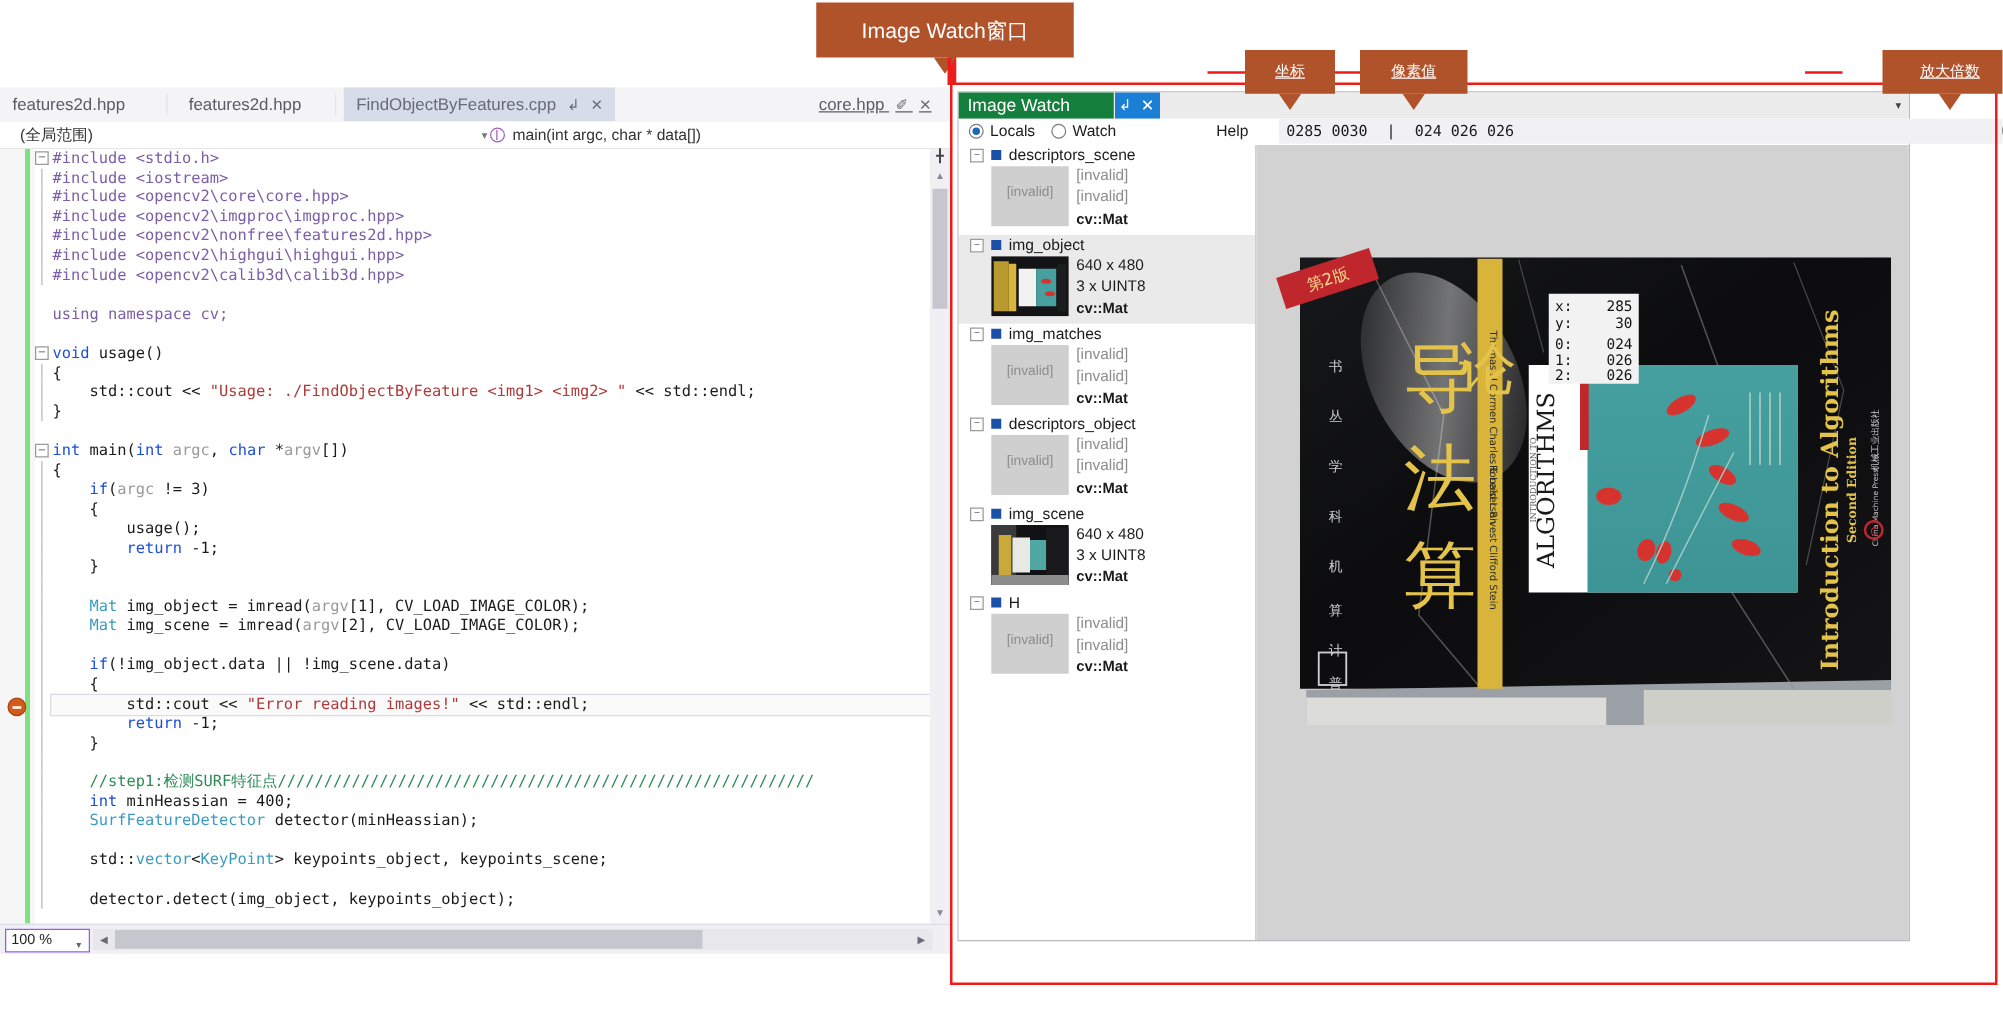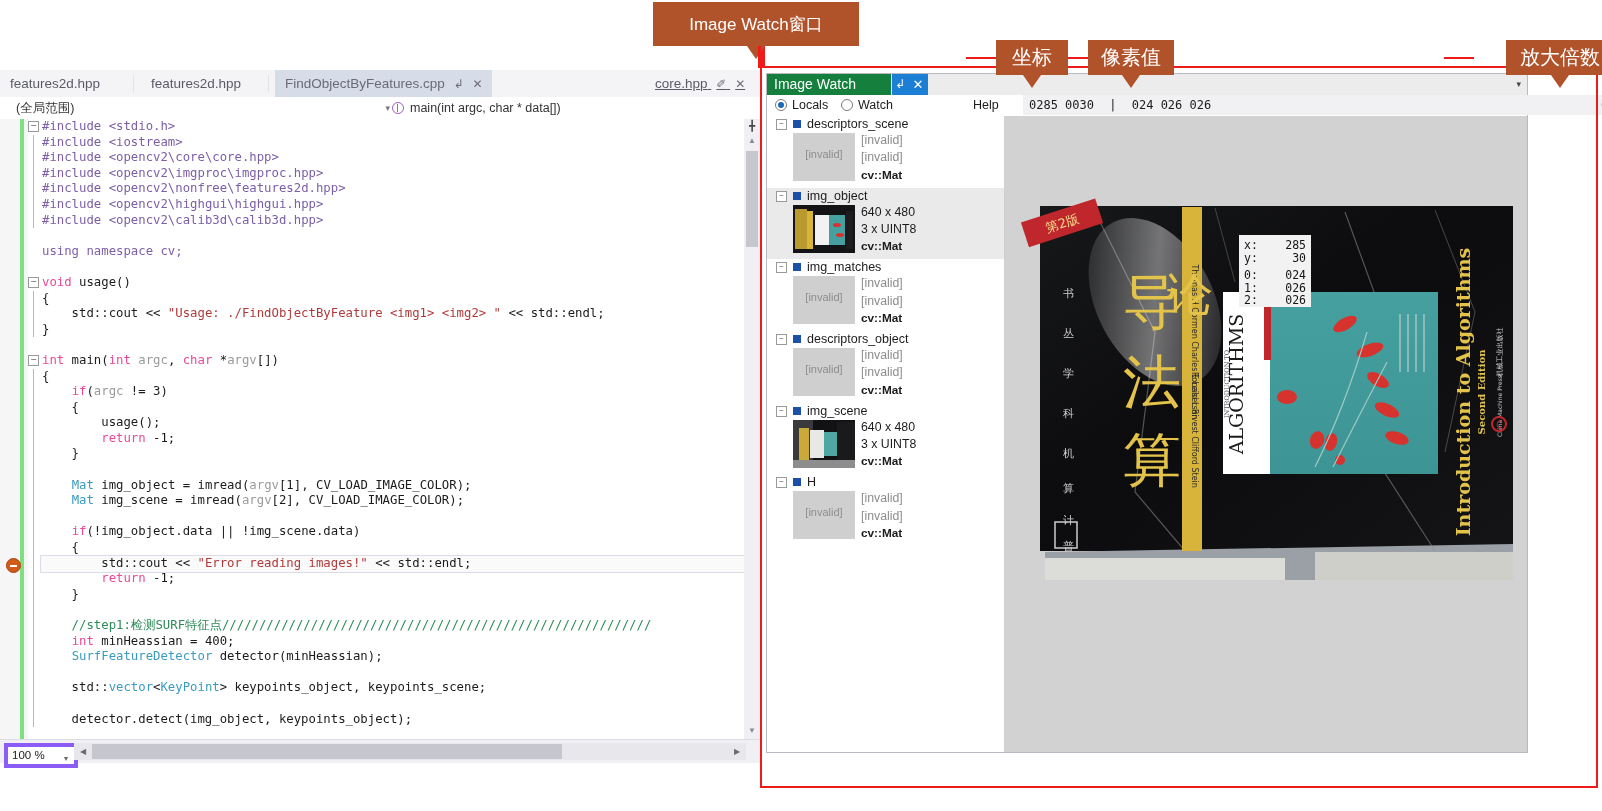--- a/index.html
+++ b/index.html
@@ -31,21 +31,21 @@
   .codewrap{position:absolute;left:0;top:49px;width:760px;height:620px;background:#fff;
             overflow:hidden;}
   .gutter{position:absolute;left:0;top:0;width:28px;height:620px;background:#f6f6f6;
           border-right:0px solid #eee;}
   .changebar{position:absolute;left:20px;top:0;width:4px;height:620px;background:#7fe07f;}
   .foldcol{position:absolute;left:28px;top:0;width:14px;height:620px;background:#fff;}
   .codearea{position:absolute;left:30px;top:0;right:18px;top:0;height:620px;
             font-family:"DejaVu Sans Mono","Liberation Mono",monospace;font-size:12.3px;
             line-height:15.6px;color:#1b1b1b;white-space:pre;}
   .ln{height:15.6px;padding-left:12px;position:relative;}
-  .kw{color:#ec4899;} .pre{color:#7b5ea7;} .str{color:#b03a3a;} .cmt{color:#2e8b57;}
+  .kw{color:#1d4ed8;} .pre{color:#7b5ea7;} .str{color:#b03a3a;} .cmt{color:#2e8b57;}
   .typ{color:#3a9bbf;} .gray{color:#9a9a9a;} .blk{color:#1b1b1b;}
   .fold{position:absolute;left:-2px;top:2px;width:9px;height:9px;border:1px solid #9a9a9a;
         background:#fff;font-size:8px;line-height:7px;text-align:center;color:#555;
         font-family:"DejaVu Sans",sans-serif;}
   .vline{position:absolute;left:2.5px;top:0;width:1px;height:15.6px;background:#b9b9b9;}
   .hilite{position:absolute;left:40px;top:436px;width:705px;height:16px;
           border:1px solid #dcdce4;background:#fafafa;}
   .bpmark{position:absolute;left:6px;top:439px;width:13px;height:13px;border-radius:50%;
           background:#d45a1a;border:1px solid #a8430f;}
   .bpmark:after{content:"";position:absolute;left:3px;top:5.5px;width:7px;height:2px;background:#fff;}
@@ -54,21 +54,21 @@
   .vscroll .up,.vscroll .dn{position:absolute;left:0;width:16px;height:16px;color:#8a8a96;
        font-size:8px;text-align:center;line-height:16px;}
   .vscroll .up{top:14px;} .vscroll .dn{bottom:0;}
   .vthumb{position:absolute;left:2px;top:32px;width:12px;height:96px;background:#c6c6cf;}
   .splitgrip{position:absolute;right:1px;top:0;width:14px;height:13px;color:#444;
              font-size:10px;text-align:center;line-height:13px;}
 
   .statusrow{position:absolute;left:0;top:669px;width:760px;height:23px;background:#f0f0f4;
              border-top:1px solid #dcdce4;}
   .zoombox{position:absolute;left:4px;top:3px;width:62px;height:17px;background:#fff;
-           border:4px solid #8b5cf6;font-size:11.5px;line-height:17px;padding-left:4px;color:#222;}
+           border:1px solid #8b5cf6;font-size:11.5px;line-height:17px;padding-left:4px;color:#222;}
   .zoomcaret{position:absolute;left:56px;top:4px;font-size:8px;color:#666;line-height:15px;}
   .hscroll{position:absolute;left:74px;top:3px;width:672px;height:17px;background:#e7e7ec;}
   .hthumb{position:absolute;left:18px;top:1px;width:470px;height:15px;background:#c6c6cf;}
   .harrowL{position:absolute;left:1px;top:0;width:16px;height:17px;line-height:17px;
            text-align:center;font-size:8px;color:#6a6a76;}
   .harrowR{position:absolute;right:1px;top:0;width:16px;height:17px;line-height:17px;
            text-align:center;font-size:8px;color:#6a6a76;}
 
   
   #iw{position:absolute;left:766px;top:73px;width:762px;height:680px;background:#ffffff;
@@ -123,21 +123,21 @@
 
   
   .redbox{position:absolute;left:760px;top:66px;width:838px;height:722px;
           border:2px solid #ee1b1b;box-sizing:border-box;pointer-events:none;}
   .redline{position:absolute;background:#ee1b1b;height:2px;}
   .callout{position:absolute;background:#b0522a;color:#fff;font-size:17px;
            display:flex;align-items:center;justify-content:center;}
   .callout:after{content:"";position:absolute;left:50%;margin-left:-9px;bottom:-13px;
                  width:0;height:0;border-left:9px solid transparent;
                  border-right:9px solid transparent;border-top:13px solid #b0522a;}
-  .callout.small{font-size:20px;}
+  .callout.small{font-size:12px;text-decoration:underline;}
 </style>
 </head>
 <body>
 
 <div id="ide">
 
   <div class="tabstrip">
     <div class="tab" style="left:0;width:132px;">
       <span>features2d.hpp</span>
     </div>

